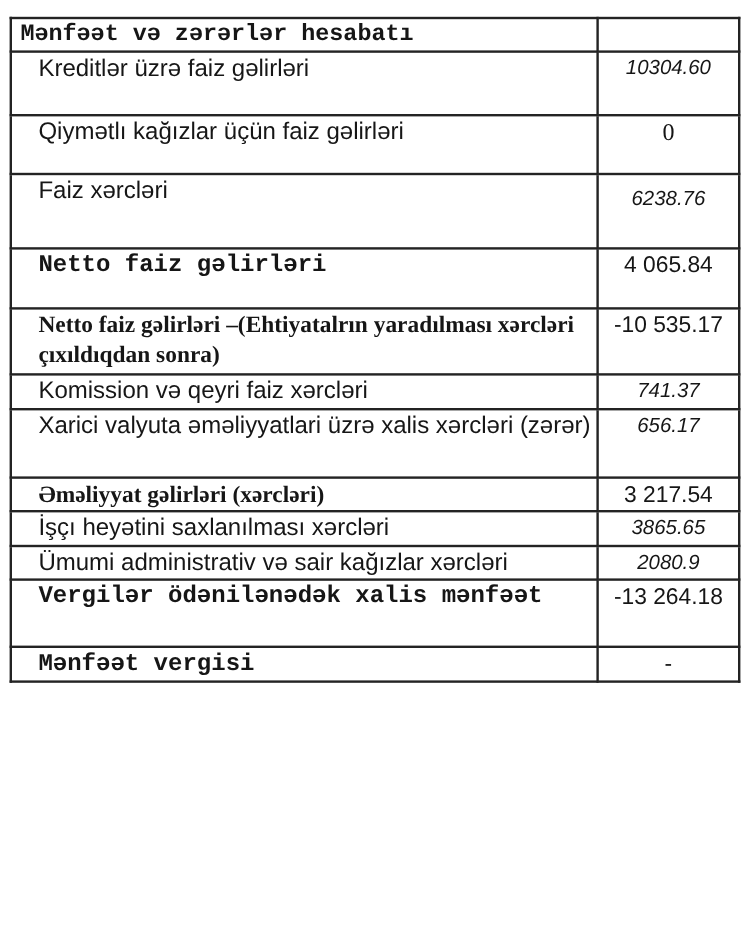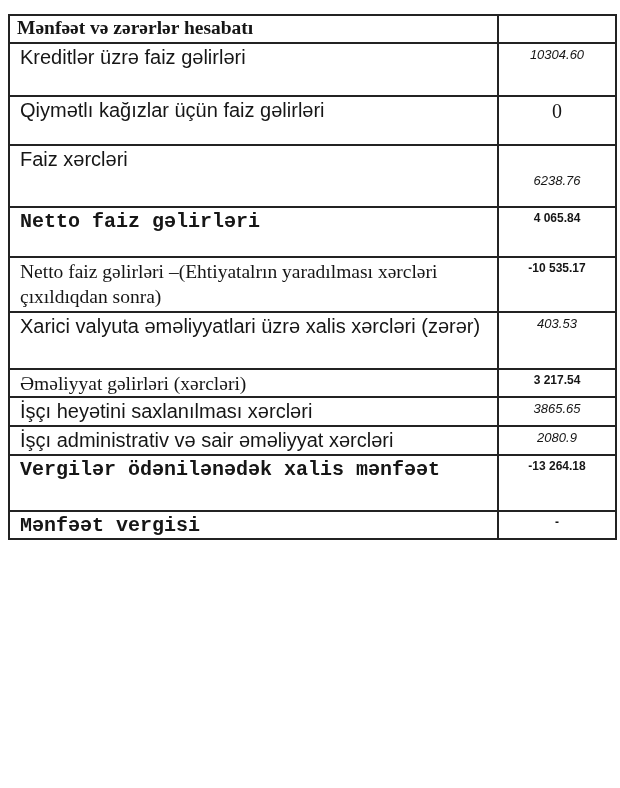--- a/index.html
+++ b/index.html
@@ -26,54 +26,54 @@
   table.pl td {
     border: 2px solid #232323;
     vertical-align: top;
     overflow: hidden;
   }
   
   td.lbl {
     font-family: "Liberation Sans", sans-serif;
     font-size: 20px;
     line-height: 1.28;
-    padding: 1px 4px 0 10px;
+    padding: 1px 4px 0 22px;
   }
   td.lbl.sb { font-weight: bold; font-family: Liberation Mono, monospace; }          
   td.lbl.serif {                             
     font-family: "Liberation Serif", serif;
-    font-weight: normal;
+    font-weight: bold;
     font-size: 19.5px;
     line-height: 1.3;
   }
   
   td.val {
     font-family: "Liberation Sans", sans-serif;
     font-style: italic;
-    font-size: 13px;
+    font-size: 17px;
     text-align: center;
     padding: 3px 3px 0 3px;
   }
   td.val.b {
     font-style: normal;
-    font-weight: bold;
-    font-size: 12px;
+    font-weight: normal;
+    font-size: 19px;
   }
   td.val.serif0 {
     font-style: normal;
     font-family: "Liberation Serif", serif;
     font-size: 20px;
   }
   td.val.bottom {
     vertical-align: bottom;
-    padding-bottom: 18px;
+    padding-bottom: 30px;
   }
   
   td.titlecell {
-    font-family: Liberation Serif, serif;
+    font-family: Liberation Mono, monospace;
     font-weight: bold;
     font-size: 19.5px;
     padding: 1px 4px 0 7px;
   }
   td.open {
     border-top: none;
     border-right: none;
   }
 </style>
 </head>
@@ -103,34 +103,38 @@
         <td class="val bottom">6238.76</td>
       </tr>
       <tr style="height:50px">
         <td class="lbl sb">Netto faiz gəlirləri</td>
         <td class="val b">4 065.84</td>
       </tr>
       <tr style="height:55px">
         <td class="lbl serif">Netto faiz gəlirləri –(Ehtiyatalrın yaradılması xərcləri çıxıldıqdan sonra)</td>
         <td class="val b">-10 535.17</td>
       </tr>
+      <tr style="height:26px">
+        <td class="lbl">Komission və qeyri faiz xərcləri</td>
+        <td class="val">741.37</td>
+      </tr>
       <tr style="height:57px">
         <td class="lbl">Xarici valyuta əməliyyatlari üzrə xalis xərcləri (zərər)</td>
-        <td class="val">403.53</td>
+        <td class="val">656.17</td>
       </tr>
       <tr style="height:23px">
         <td class="lbl serif">Əməliyyat gəlirləri (xərcləri)</td>
         <td class="val b">3 217.54</td>
       </tr>
       <tr style="height:26px">
         <td class="lbl">İşçı heyətini saxlanılması xərcləri</td>
         <td class="val">3865.65</td>
       </tr>
       <tr style="height:28px">
-        <td class="lbl">İşçı administrativ və sair əməliyyat xərcləri</td>
+        <td class="lbl">Ümumi administrativ və sair kağızlar xərcləri</td>
         <td class="val">2080.9</td>
       </tr>
       <tr style="height:56px">
         <td class="lbl sb">Vergilər ödənilənədək xalis mənfəət</td>
         <td class="val b">-13 264.18</td>
       </tr>
       <tr style="height:26px">
         <td class="lbl sb">Mənfəət vergisi</td>
         <td class="val b">-</td>
       </tr>

